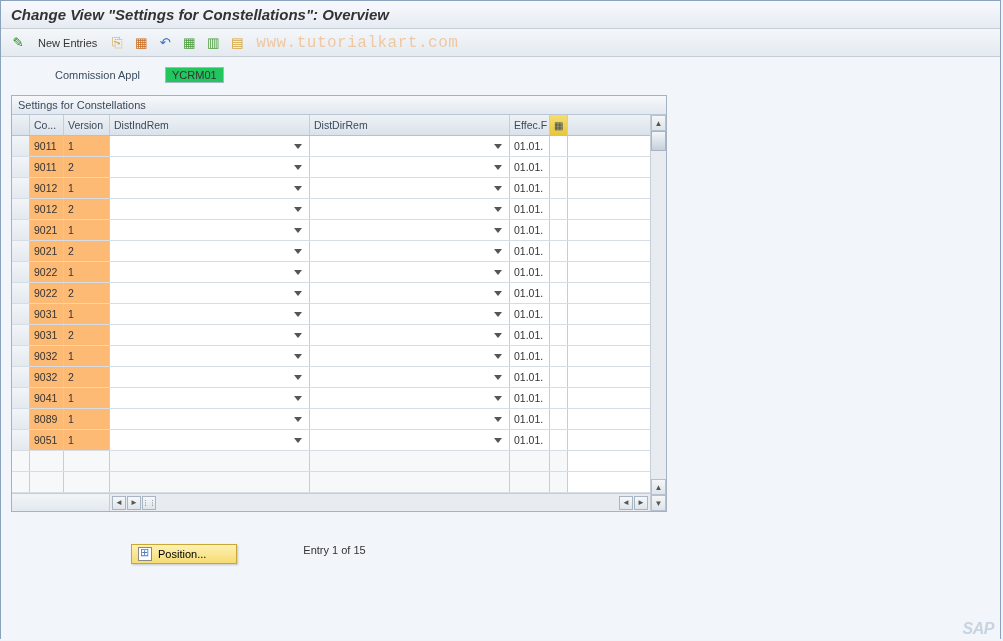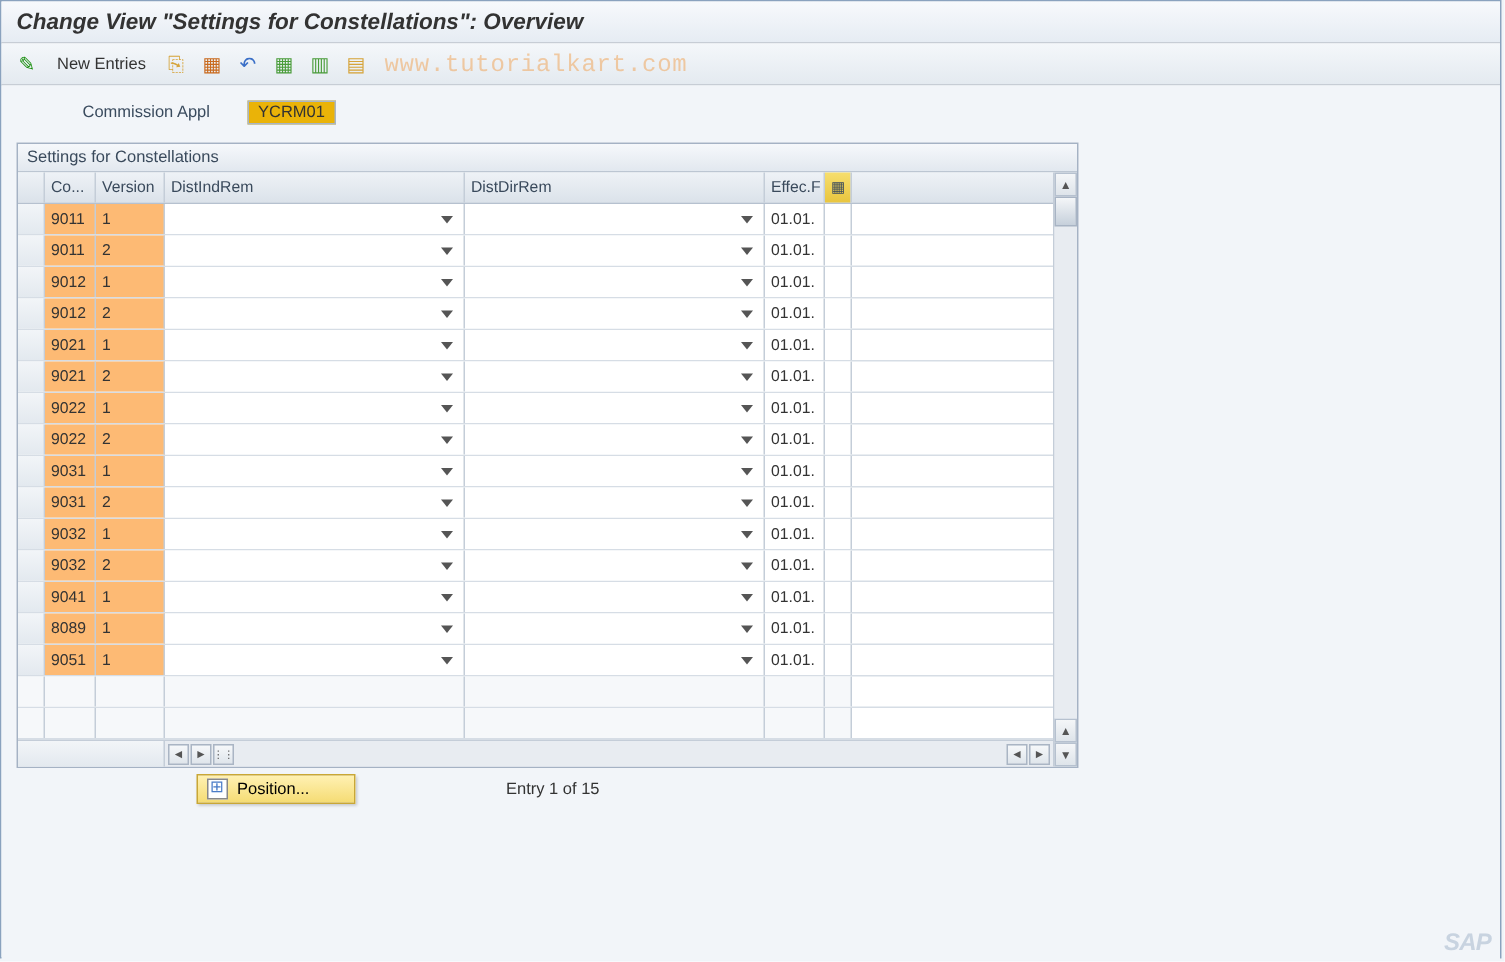--- a/index.html
+++ b/index.html
@@ -55,31 +55,31 @@
       font-family: Liberation Mono, monospace;
       opacity: 0.5;
       margin-left: 6px;
       letter-spacing: 0.5px;
     }
     .content-area { background: #f2f5f9; padding: 10px 10px; height: calc(100% - 54px); position: relative; }
     .field-row { display: flex; align-items: center; margin-bottom: 12px; }
     .field-label { color: #3a4b5e; width: 110px; margin-left: 44px; }
     .field-value {
       border: 1px solid #a8b5c6;
-      background: #eab308;
+      background: #22c55e;
       padding: 1px 6px;
       font-size: 11px;
       color: #333;
       min-width: 58px;
       display: inline-block;
     }
     .grid-box {
       border: 1px solid #a5b2c4;
       background: #fff;
-      width: 708px;
+      width: 656px;
     }
     .grid-title {
       background: linear-gradient(#f6f8fb, #e2e8ef);
       border-bottom: 1px solid #bcc6d2;
       padding: 3px 6px;
       font-size: 11px;
       color: #3a4a5c;
     }
     .grid-header {
       display: flex;
@@ -149,21 +149,21 @@
       flex: 1; display: flex; align-items: center; gap: 1px; padding-left: 2px;
     }
     .hscroll-right { width: 60px; display: flex; justify-content: flex-end; align-items: center; gap: 1px; padding-right: 2px; }
     .hbtn {
       width: 14px; height: 14px;
       border: 1px solid #aab5c4;
       background: linear-gradient(#f6f8fa, #dfe5eb);
       display: flex; align-items: center; justify-content: center;
       font-size: 8px; color: #555; cursor: pointer;
     }
-    .footer-row { display: flex; align-items: center; margin-top: 4px; padding-left: 120px; gap: 100px; }
+    .footer-row { display: flex; margin-top: 32px; padding-left: 120px; gap: 66px; }
     .position-btn {
       background: linear-gradient(#fff1b3, #f5dc74);
       border: 1px solid #c9a736;
       padding: 2px 30px 2px 6px;
       font-size: 11px;
       display: flex;
       align-items: center;
       gap: 6px;
       cursor: pointer;
       box-shadow: 1px 1px 2px rgba(0,0,0,0.2);

